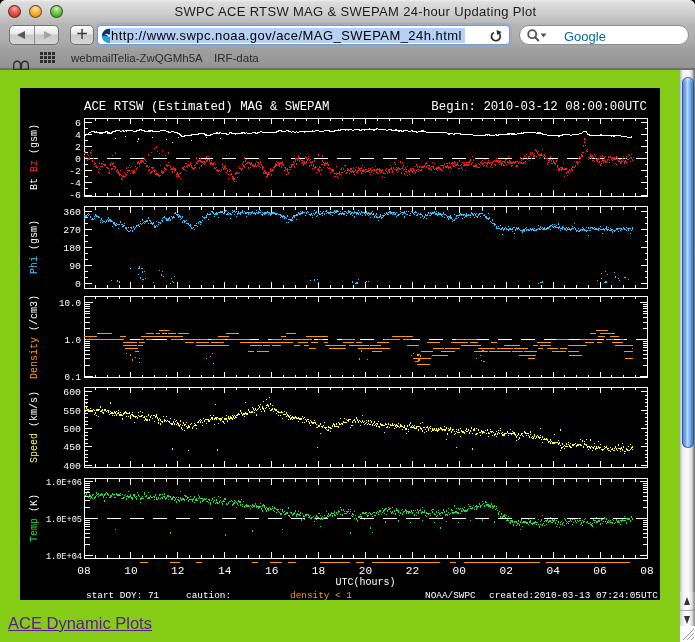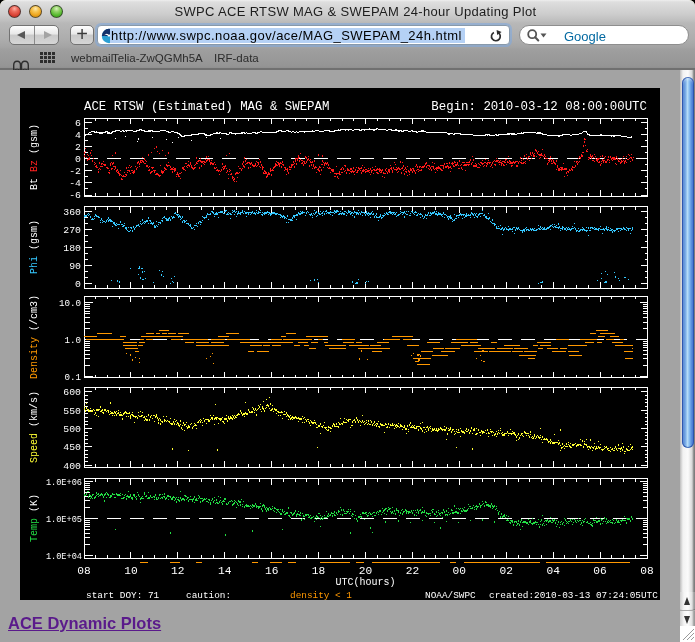--- a/index.html
+++ b/index.html
@@ -25,22 +25,22 @@
 #urlf { position:absolute; left:97px; top:25px; width:413px; height:20px; background:#fff;
   border:1px solid #8899aa; border-radius:4px; box-shadow:0 0 0 2px rgba(125,170,225,.55); }
 #urltext { position:absolute; left:12px; top:2px; font-size:13px; background:#b5d1f5; color:#000;
   padding:0 3px 0 1px; white-space:nowrap; letter-spacing:0.45px; }
 #reload { position:absolute; right:6px; top:2px; font-size:13px; color:#333; }
 #goog { position:absolute; left:519px; top:25px; width:170px; height:20px; background:#fff;
   border:1px solid #8e8e8e; border-radius:10px; }
 #goog span { position:absolute; left:32px; top:2.5px; color:#0369a1; font-size:13px;margin-left:12px; }
 #bm { position:absolute; top:48px; left:0; width:695px; height:36px; font-size:11.5px; color:#2c2c2c; }
 .bmt { position:absolute; top:4px; }
-#content { position:absolute; left:0; top:70px; width:680px; height:572px; background:#a3a3a3; }
-a { color:#5a1a8b;font-weight:bold; }
+#content { position:absolute; left:0; top:70px; width:680px; height:572px; background:#84cc16; }
+a { color:#5a1a8b; }
 #link { position:absolute; left:8px; top:544px; font-size:16.5px; }
 #sb { position:absolute; left:680px; top:70px; width:15px; height:572px;
   background:linear-gradient(90deg,#bdbdbd 0,#f2f2f2 3px,#fbfbfb 8px,#d8d8d8 12px,#7d7d7d 14px); }
 #thumb { position:absolute; left:681.5px; top:77px; width:12px; height:371px; border-radius:6px;
   background:linear-gradient(90deg,#3a6cc8 0%,#77aae6 28%,#b5dcf8 46%,#84b9ef 62%,#3e74d2 88%,#2758b4 100%);
   box-shadow:inset 0 0 0 1px rgba(30,70,160,.75), inset 0 2px 3px rgba(255,255,255,.5); }
 .sbtn { position:absolute; left:680px; width:15px; height:17px;
   background:linear-gradient(90deg,#cfcfcf 0,#f5f5f5 4px,#fdfdfd 8px,#e2e2e2 12px,#9a9a9a 14px); }
 .sarr { position:absolute; left:4px; width:0; height:0; border-left:3.8px solid transparent; border-right:3.8px solid transparent; }
 #grip { position:absolute; left:680px; top:626px; width:15px; height:16px; background:#fff; }

